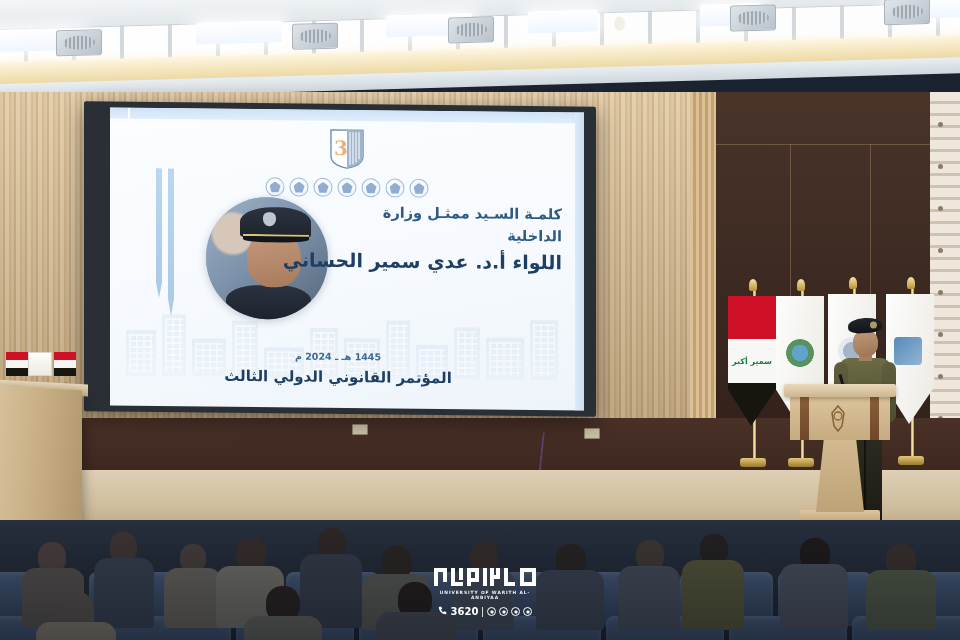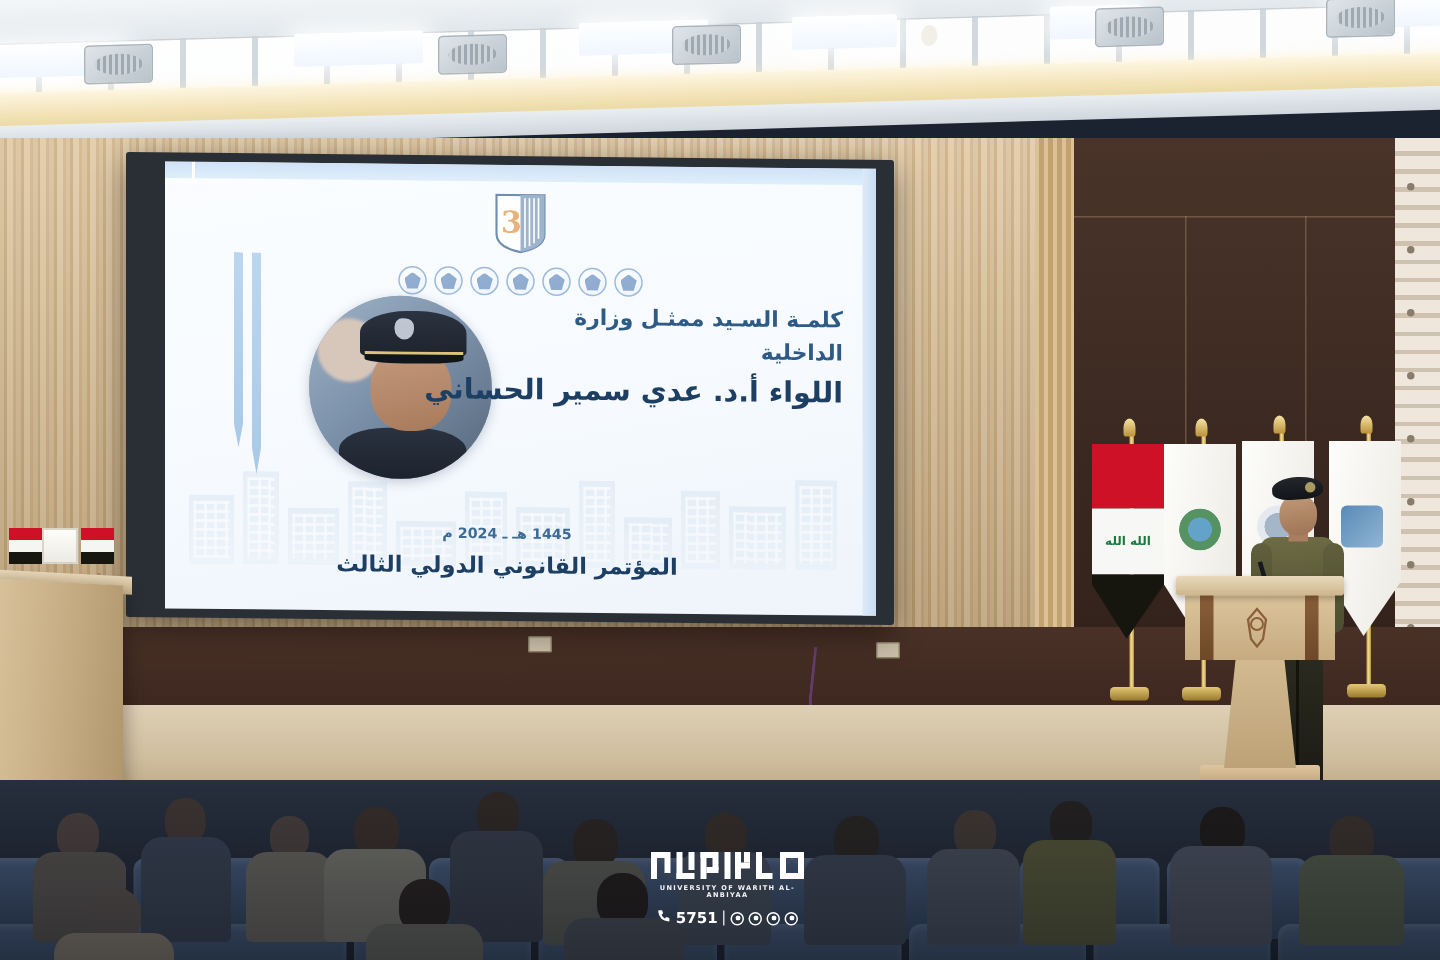--- a/index.html
+++ b/index.html
@@ -389,21 +389,21 @@
     
   </div>
 
   <div class="flag" style="left:726px;top:288px;">
     <div class="flag-pole"></div>
       <div class="flag-finial"></div>
     <div class="flag-cloth">
       <div class="iq-r"></div>
         <div class="iq-w"></div>
         <div class="iq-k"></div>
-      <div class="iq-txt">الله الله</div>
+      <div class="iq-txt">سمير أكبر</div>
     </div>
     <div class="flag-base"></div>
   </div>
 
   <div class="flag" style="left:774px;top:288px;">
     <div class="flag-pole"></div>
       <div class="flag-finial"></div>
     <div class="flag-cloth">
         <div class="wht"></div>
       <div class="wht-emb" style="background:radial-gradient(circle,#3f8fbf 0 40%,#2e7a3f 41% 70%,#c9d6e2 71%);"></div>
@@ -557,21 +557,21 @@
         </g>
       </svg>
     </div>
     <div class="uni-en">UNIVERSITY OF WARITH AL-ANBIYAA</div>
     <div class="uni-line">
       <span>
         <svg viewBox="0 0 12 12" width="9" height="9">
             <path d="M2 1 L4.5 1 L5.5 3.8 L4 5 Q5.2 7.4 7 8.4 L8.3 7 L11 8 L11 10.6 Q11 11 10.5 11 Q2 10.5 1 2 Q1 1 2 1 Z" fill="#fff"></path>
           </svg>
       </span>
-      <span>5751</span>
+      <span>3620</span>
       <span class="divider"></span>
       <span class="soc">
         <span></span>
         <span></span>
         <span></span>
         <span></span>
       </span>
     </div>
   </div>
 

